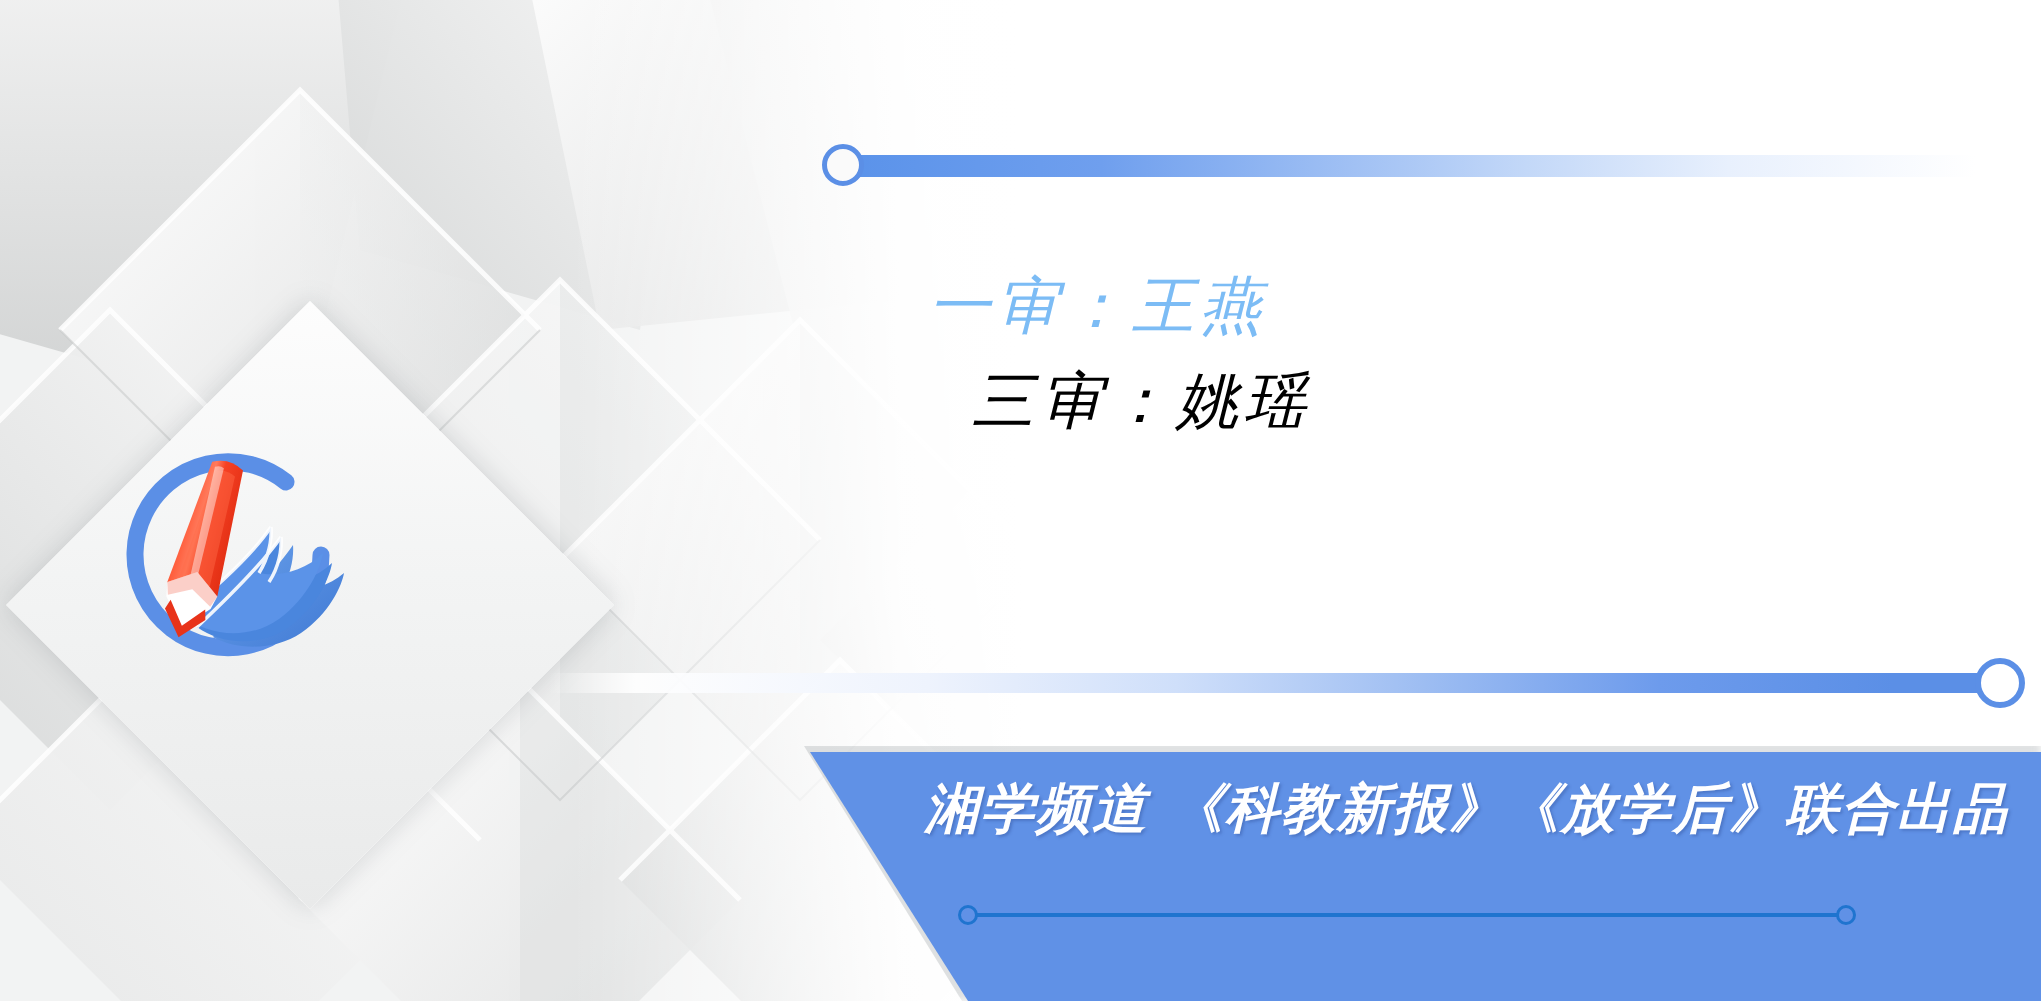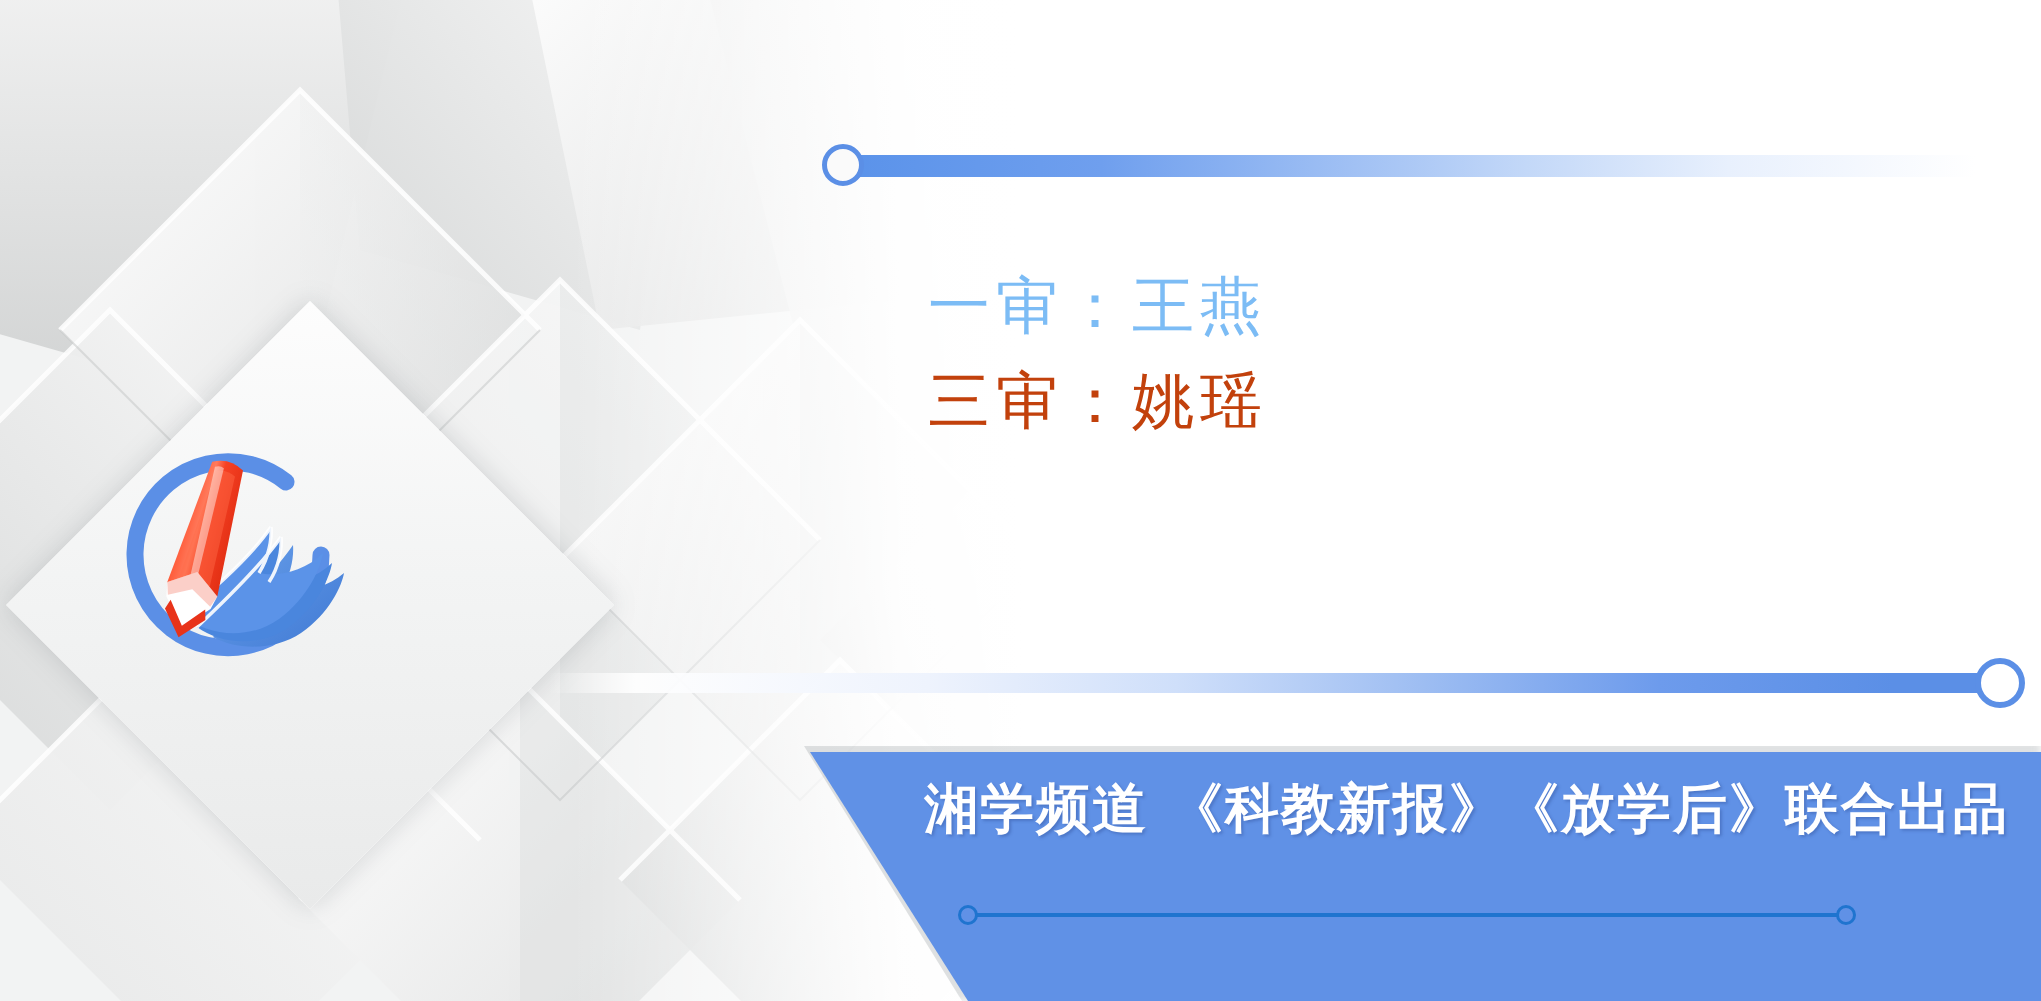--- a/index.html
+++ b/index.html
@@ -5,20 +5,21 @@
   html,body{margin:0;padding:0;background:#fff;}
   body{
     font-family:"Liberation Sans","DejaVu Sans",sans-serif;
   }
   #stage{
     position:relative;
     width:2041px;
     height:1001px;
     overflow:hidden;
     background:#ffffff;
+    font-style:italic;
   }
 
   
   #bg-left{
     position:absolute;
     left:0; top:0;
     width:1100px; height:1001px;
     overflow:hidden;
   }
   #bg-left .fade{
@@ -102,21 +103,21 @@
   .review-line{
     font-family:"DejaVu Sans","Liberation Sans",sans-serif;
     font-size:62px;
     line-height:95px;
     letter-spacing:6px;
     white-space:nowrap;
     font-weight:400;
   }
   .rv1{color:#7cbcf5;}
   .rv2{color:#4a9bdf;}
-  .rv3{color:#c2410c;}
+  .rv3{color:#000000;margin-left:44px;}
 
   
   #banner{
     position:absolute;
     left:0; top:740px;
     width:2041px; height:261px;
     z-index:55;
     background:#6091e6;
     clip-path:polygon(810px 12px, 2041px 12px, 2041px 261px, 968px 261px);
   }

